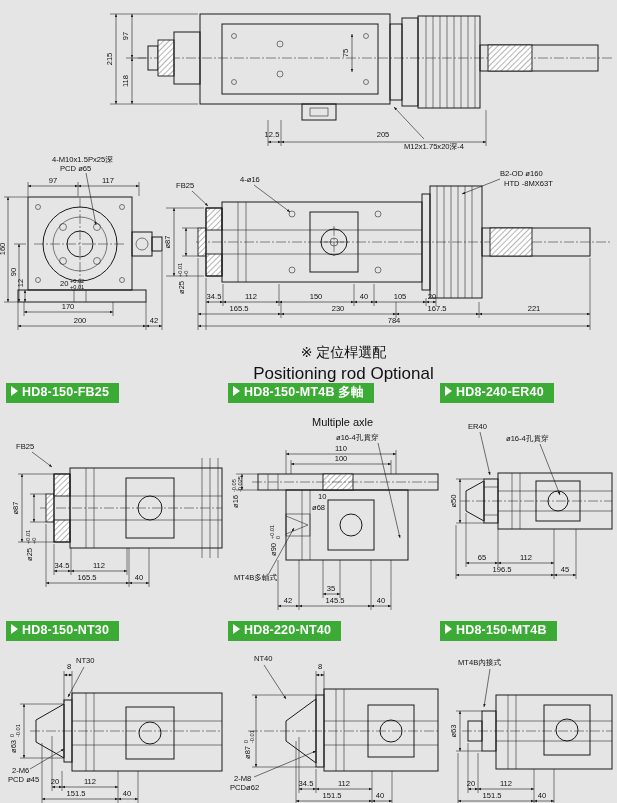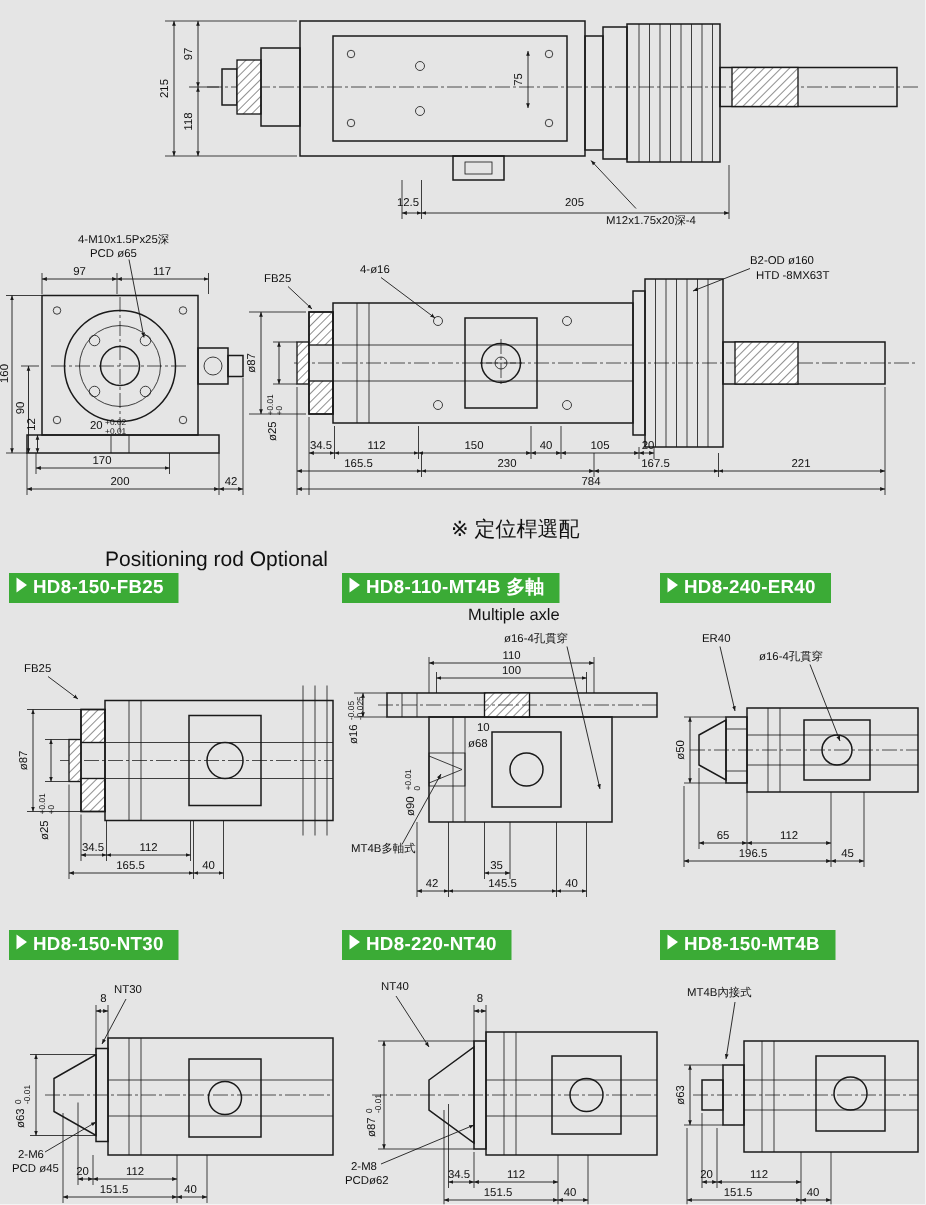--- a/index.html
+++ b/index.html
@@ -11,23 +11,23 @@
 .tn{stroke:#1a1a1a;stroke-width:.55;fill:none}
 .cl{stroke:#1a1a1a;stroke-width:.5;fill:none;stroke-dasharray:10 2 2 2}
 .dim{stroke:#1a1a1a;stroke-width:.6;fill:none}
 .ldr{stroke:#1a1a1a;stroke-width:.6;fill:none}
 .hat{fill:url(#hatch);stroke:#1a1a1a;stroke-width:.9}
 text{font-family:"Liberation Sans","DejaVu Sans",sans-serif;font-size:7.6px;fill:#111}
 .t5{font-size:5.6px}
 .mid{text-anchor:middle}
 .hdr{display:inline-flex;background:var(--accent,#3BAB36);color:#fff;font-weight:700;font-size:12.5px;line-height:1;padding:3px 10px 4px 5px;letter-spacing:.2px}
 .tri{width:0;height:0;border-left:7px solid #fff;border-top:5px solid transparent;border-bottom:5px solid transparent;margin-right:4px}
-.sub{font-size:11px;color:#111;padding-left:84px;margin-top:2px}
+.sub{font-size:11px;color:#111;padding-left:84px;margin-top:13px}
 .note-cn{font-size:14px;color:#111;text-align:center}
-.note-en{font-size:14px;color:#111;text-align:left;margin-top:2px}
+.note-en{font-size:17px;color:#111;text-align:center;margin-top:2px}
 .note-wrap{padding-left:70px}
 </style>
 </head>
 <body>
 
 <svg width="0" height="0" style="position:absolute" aria-hidden="true">
 <defs>
 <pattern id="hatch" width="4" height="4" patternUnits="userSpaceOnUse" patternTransform="rotate(45)">
 <rect width="4" height="4" fill="#ffffff"></rect>
 <line x1="0" y1="0" x2="0" y2="4" stroke="#444" stroke-width="0.8"></line>
@@ -303,21 +303,21 @@
       <line class="dim" x1="123" y1="180" x2="143" y2="180" marker-start="url(#arr)" marker-end="url(#arr)"></line>
       <text x="81" y="177" class="mid">165.5</text>
       <text x="133" y="177" class="mid">40</text>
     </g>
   </svg>
 </div>
 
 <div class="abs" style="left:228px;top:382px;width:210px">
   <div class="hdr">
     <span class="tri"></span>
-    <span>HD8-110-MT4B 多軸</span>
+    <span>HD8-150-MT4B 多軸</span>
   </div>
   <div class="sub">Multiple axle</div>
   <svg width="210" height="184" viewBox="0 0 210 184">
     <g>
       <rect x="30" y="46" width="180" height="16" class="ln"></rect>
       <rect x="95" y="46" width="30" height="16" class="hat"></rect>
       <line x1="40" y1="46" x2="40" y2="62" class="tn"></line>
       <line x1="50" y1="46" x2="50" y2="62" class="tn"></line>
       <rect x="58" y="62" width="122" height="70" class="ln"></rect>
       <line x1="74" y1="62" x2="74" y2="132" class="tn"></line>

